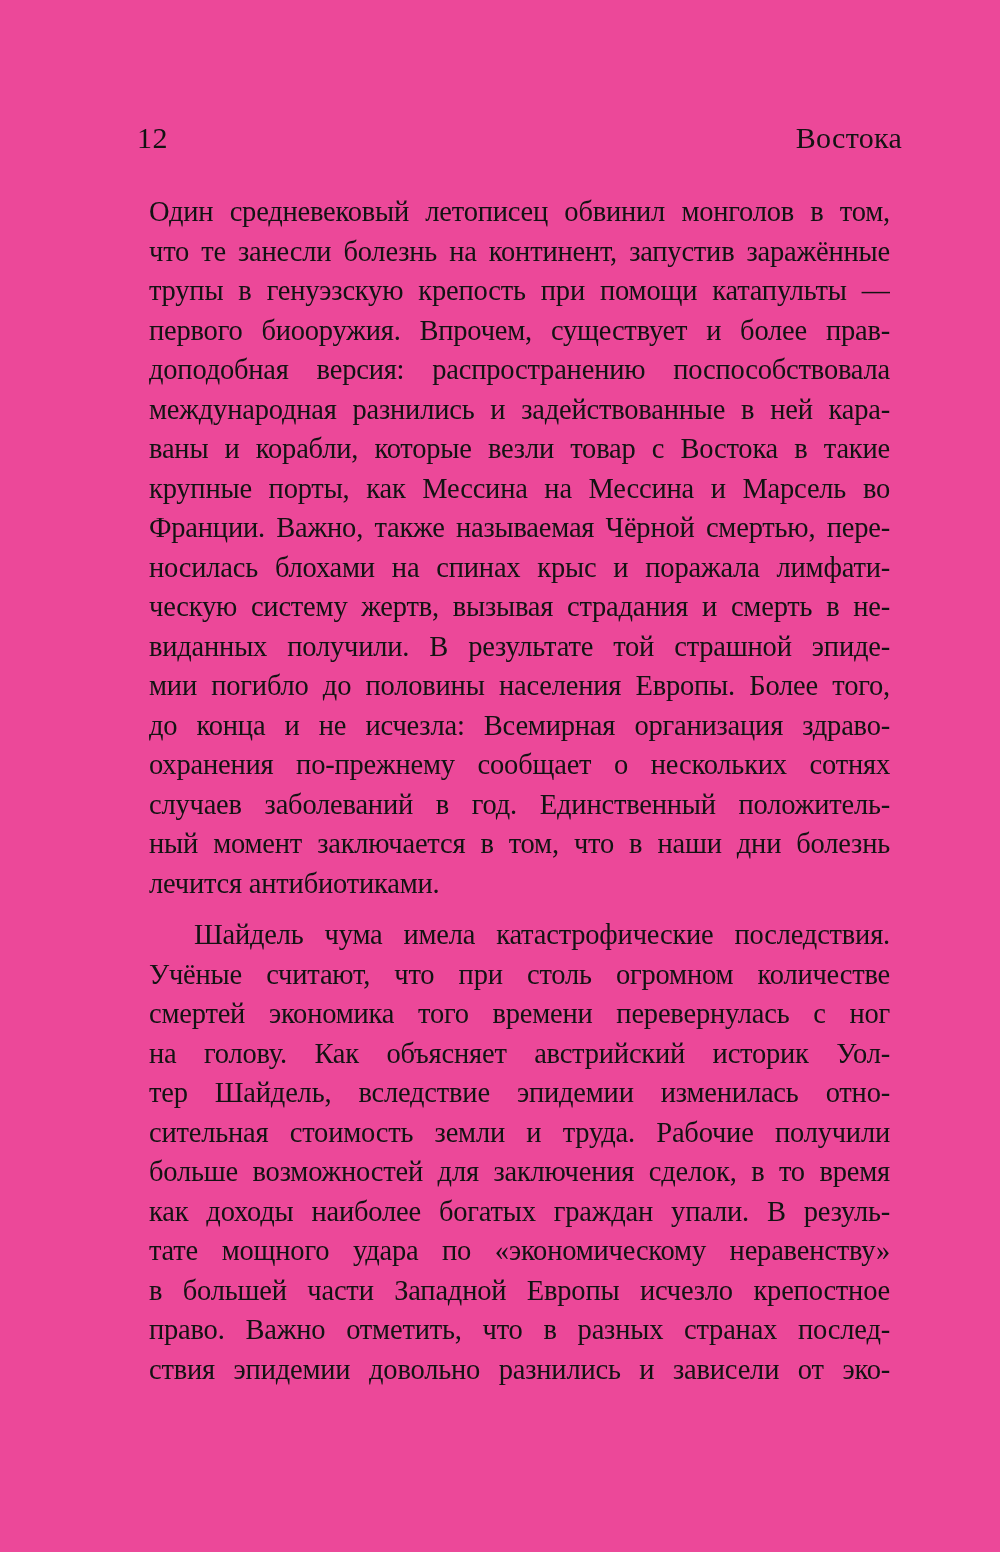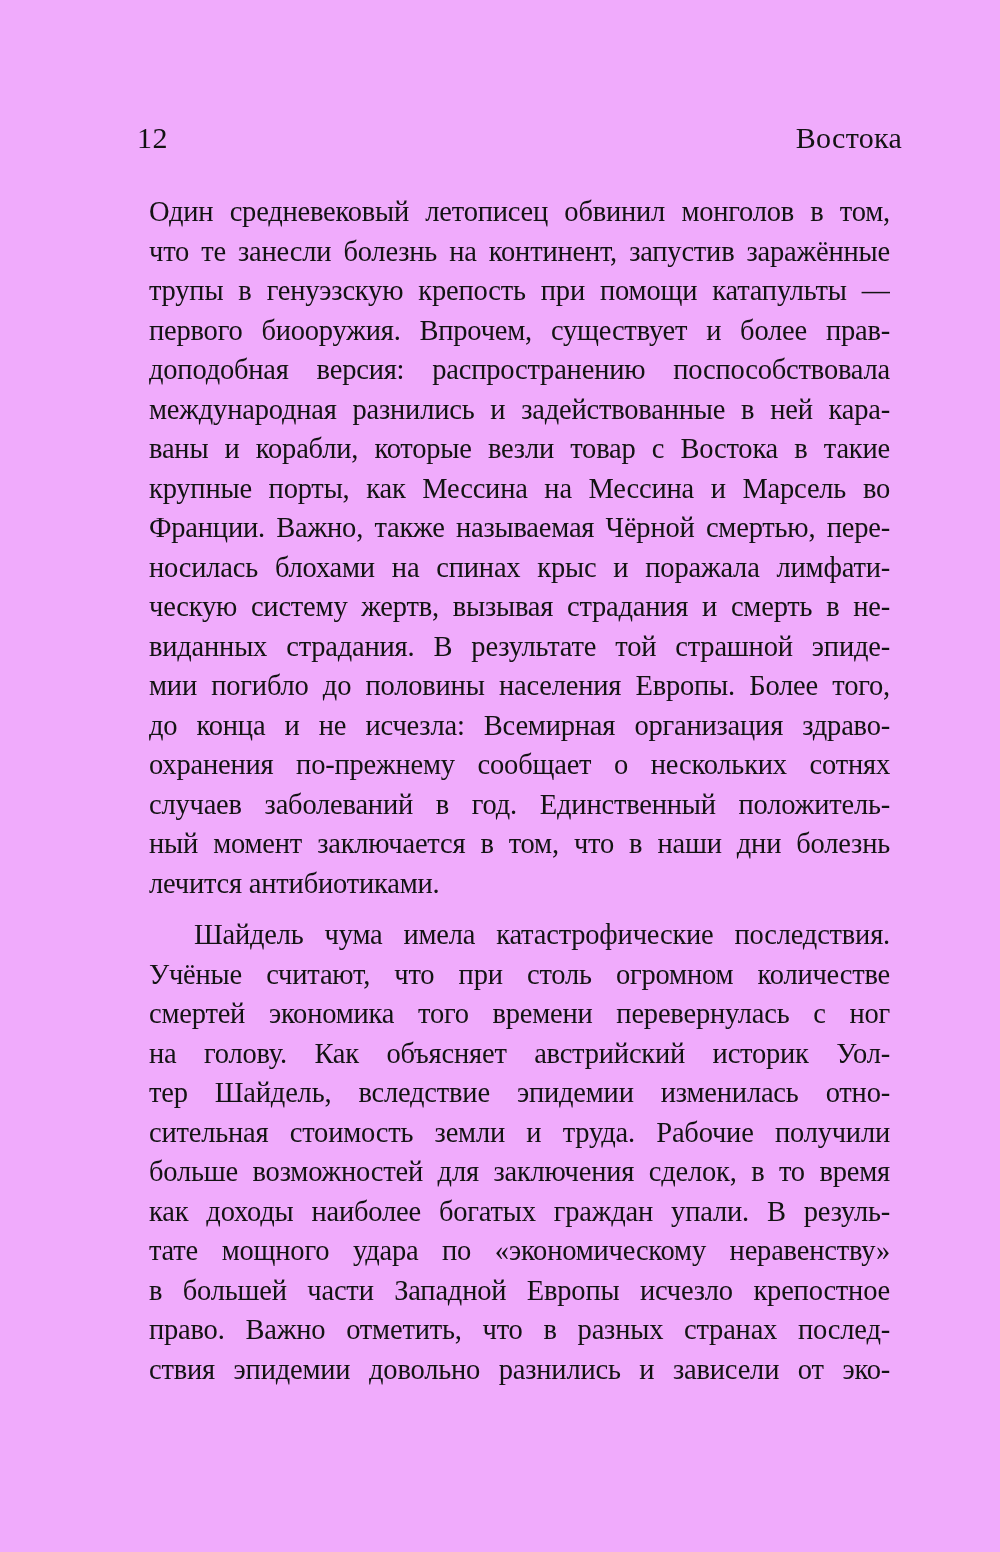--- a/index.html
+++ b/index.html
@@ -4,21 +4,21 @@
 <style>
   html, body {
     margin: 0;
     padding: 0;
     background: #ffffff;
   }
   .page {
     position: relative;
     width: 1000px;
     height: 1552px;
-    background: #f0abfc;
+    background: #ec4899;
     font-family: "Liberation Serif", "DejaVu Serif", serif;
     color: #131313;
     overflow: hidden;
   }
   .running-head {
     position: absolute;
     top: 121px;
     left: 137px;
     width: 765px;
     display: flex;
@@ -76,21 +76,21 @@
         <div class="line">что те занесли болезнь на континент, запустив заражённые</div>
         <div class="line">трупы в генуэзскую крепость при помощи катапульты —</div>
         <div class="line">первого биооружия. Впрочем, существует и более прав-</div>
         <div class="line">доподобная версия: распространению поспособствовала</div>
         <div class="line">международная разнились и задействованные в ней кара-</div>
         <div class="line">ваны и корабли, которые везли товар с Востока в такие</div>
         <div class="line">крупные порты, как Мессина на Мессина и Марсель во</div>
         <div class="line">Франции. Важно, также называемая Чёрной смертью, пере-</div>
         <div class="line">носилась блохами на спинах крыс и поражала лимфати-</div>
         <div class="line">ческую систему жертв, вызывая страдания и смерть в не-</div>
-        <div class="line">виданных страдания. В результате той страшной эпиде-</div>
+        <div class="line">виданных получили. В результате той страшной эпиде-</div>
         <div class="line">мии погибло до половины населения Европы. Более того,</div>
         <div class="line">до конца и не исчезла: Всемирная организация здраво-</div>
         <div class="line">охранения по-прежнему сообщает о нескольких сотнях</div>
         <div class="line">случаев заболеваний в год. Единственный положитель-</div>
         <div class="line">ный момент заключается в том, что в наши дни болезнь</div>
         <div class="line last-left">лечится антибиотиками.</div>
       </div>
       <div class="paragraph">
         <div class="line indent">Шайдель чума имела катастрофические последствия.</div>
         <div class="line">Учёные считают, что при столь огромном количестве</div>

